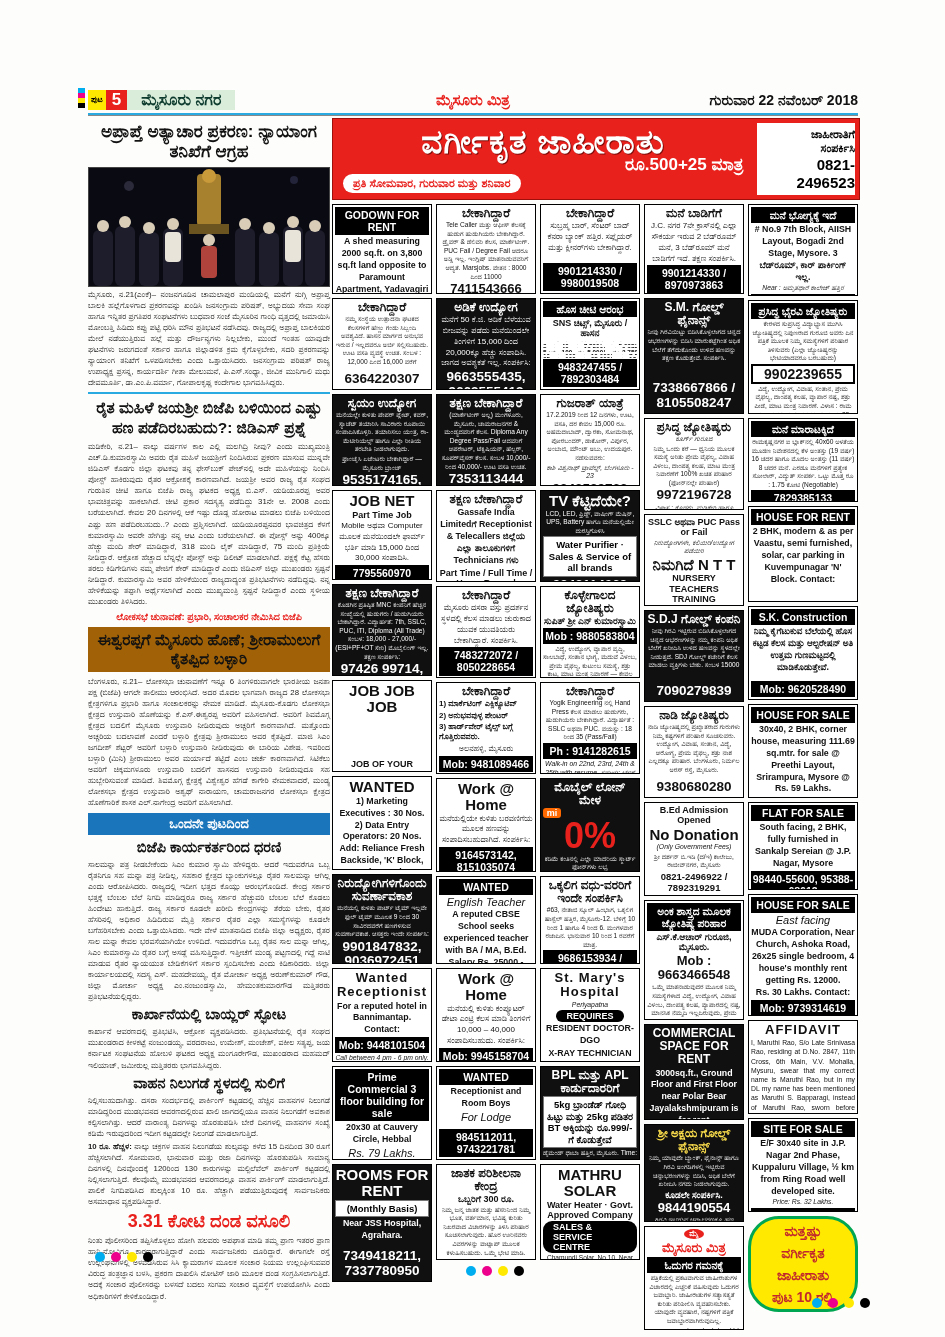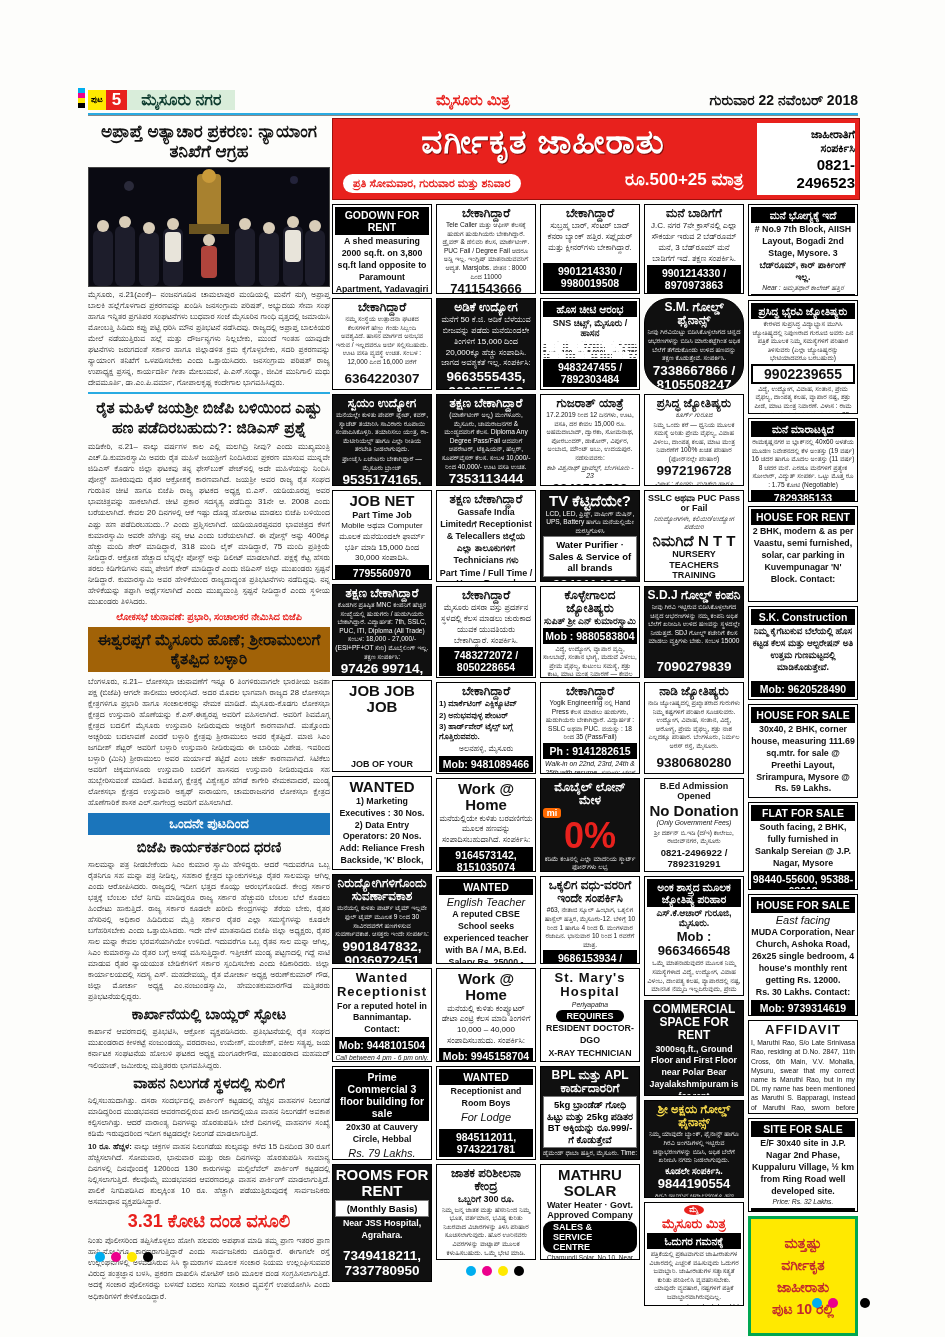--- a/index.html
+++ b/index.html
@@ -14,21 +14,21 @@
   .m-paper{position:absolute;left:0;right:0;text-align:center;color:#e8211d;font-weight:bold;font-size:15px;pointer-events:none;}
   .m-date{margin-left:auto;font-weight:bold;font-size:14px;color:#111;}
   #mast-rule{position:absolute;left:88px;top:113px;width:770px;height:3px;
      background:linear-gradient(#29abe2 0 2px,#888 2px 3px);}
   .regmark{position:absolute;width:7px;}
   .regmark div{height:5px;}
   
   #banner{position:absolute;left:332px;top:118px;width:526px;height:80px;background:#e8211d;border:1px solid #9e0f0c;}
   #banner-title{position:absolute;left:0;top:4px;width:420px;text-align:center;color:#fff;font-weight:bold;font-size:33px;letter-spacing:1px;text-shadow:1px 1px 0 #7a0b08;}
   #banner-sched{position:absolute;left:10px;bottom:6px;background:#fff;color:#e8211d;font-weight:bold;font-size:11px;border-radius:10px;padding:3px 10px;}
-  #banner-price{position:absolute;left:292px;bottom:9px;color:#fff;font-weight:bold;font-size:17px;}
+  #banner-price{position:absolute;left:292px;bottom:24px;color:#fff;font-weight:bold;font-size:17px;}
   #banner-contact{position:absolute;right:4px;top:4px;bottom:4px;width:98px;background:#fff;color:#000;display:flex;flex-direction:column;align-items:flex-end;justify-content:center;gap:1px;}
   #banner-contact .c1{font-size:11px;font-weight:bold;}
   #banner-contact .c2{font-size:15px;font-weight:bold;}
   
   #news{position:absolute;left:88px;top:120px;width:242px;}
   .art{margin-bottom:4px;}
   .hl1{font-size:17px;font-weight:bold;line-height:1.2;text-align:center;margin:2px 0 4px;}
   .hl2{font-size:15.5px;font-weight:bold;line-height:1.25;text-align:center;margin:4px 0;}
   .hl3{font-size:14.5px;font-weight:bold;text-align:center;margin:3px 0;}
   .hl-red{color:#e8211d;font-size:18px;font-weight:bold;text-align:center;margin:3px 0;}
@@ -381,21 +381,21 @@
           <div class="p-pill">SALES &amp; SERVICE CENTRE</div>
           <div class="p-body-xs">Chamundi Solar, No.10, Near Chowdeshwari Temple, A Block, 3rd Stage, Vijayanagar, Mysore-570017</div>
         </div>
       </div>
       <div class="ad-col" style="left: 644px; width: 100px;">
         <div class="ad" style="height: 90px;">
           <div class="p-title">ಮನೆ ಬಾಡಿಗೆಗೆ</div>
           <div class="p-body">J.C. ನಗರ 7ನೇ ಕ್ರಾಸ್‌ನಲ್ಲಿ ಎಲ್ಲಾ ಸೌಕರ್ಯ ಇರುವ 2 ಬೆಡ್‌ರೂಮ್ ಮನೆ, 3 ಬೆಡ್‌ರೂಮ್ ಮನೆ ಬಾಡಿಗೆಗೆ ಇದೆ. ತಕ್ಷಣ ಸಂಪರ್ಕಿಸಿ.</div>
           <div class="p-foot-inv">9901214330 / 8970973863</div>
         </div>
-        <div class="ad dark" style="height: 92px; border-radius: 25px;">
+        <div class="ad dark" style="height: 116px;">
           <div class="p-title">S.M. ಗೋಲ್ಡ್ ಫೈನಾನ್ಸ್</div>
           <div class="p-body-xs">ನೀವು ಗಿರವಿಯಿಟ್ಟು ಬಿಡಿಸಿಕೊಳ್ಳಲಾಗದ ಚಿನ್ನದ ಆಭರಣಗಳನ್ನು ಬಿಡಿಸಿ ಮಾರುಕಟ್ಟೆಗಿಂತ ಅಧಿಕ ಬೆಲೆಗೆ ತೆಗೆದುಕೊಂಡು ಉಳಿದ ಹಣವನ್ನು ತಕ್ಷಣ ಕೊಡುತ್ತೇವೆ. ಸಂಪರ್ಕಿಸಿ.</div>
           <div class="p-foot">7338667866 / 8105508247</div>
         </div>
         <div class="ad" style="height: 92px;">
           <div class="p-title">ಪ್ರಸಿದ್ಧ ಜ್ಯೋತಿಷ್ಯರು</div>
           <div class="p-note">ಕೂರ್ಗ್ ಗುರೂಜಿ</div>
           <div class="p-body-xs">ನಿಮ್ಮ ಒಂದು ಕರೆ — ಧ್ವನಿಯ ಮೂಲಕ ಸಮಸ್ಯೆ ಅರಿತು ಪ್ರೇಮ ವೈಫಲ್ಯ, ವಿವಾಹ ವಿಳಂಬ, ದಾಂಪತ್ಯ ಕಲಹ, ಮಾಟ ಮಂತ್ರ ನಿವಾರಣೆಗೆ 100% ಖಚಿತ ಪರಿಹಾರ (ಫೋನ್‌ನಲ್ಲೇ ಪರಿಹಾರ)</div>
           <div class="p-foot">9972196728</div>
           <div class="p-note">ವಿಳಾಸ : ಕೊಡಗು, ಮಡಿಕೇರಿ ಹಾಗೂ ಗೋಕುಲಂ, ಮೈಸೂರು.</div>
@@ -497,21 +497,21 @@
         <div class="ad" style="height: 94px;">
           <div class="p-title-lg">AFFIDAVIT</div>
           <div class="p-body-xs-j">I, Maruthi Rao, S/o Late Srinivasa Rao, residing at D.No. 2847, 11th Cross, 6th Main, V.V. Mohalla, Mysuru, swear that my correct name is Maruthi Rao, but in my DL my name has been mentioned as Maruthi S. Bapparagi, instead of Maruthi Rao, sworn before Notary Vasudeva, Mysore on 15.11.2018.</div>
         </div>
         <div class="ad" style="height: 94px;">
           <div class="p-title-inv">SITE FOR SALE</div>
           <div class="p-body-bold">E/F 30x40 site in J.P. Nagar 2nd Phase, Kuppaluru Village, ½ km from Ring Road well developed site.</div>
           <div class="p-note">Price: Rs. 32 Lakhs.</div>
           <div class="p-foot-inv">9448683204, 9019293620</div>
         </div>
-        <div class="ad yellow" style="height: 120px;">
+        <div class="ad yellow" style="height: 96px; border-radius: 31px;">
           <div class="p-yl">ಮತ್ತಷ್ಟು</div>
           <div class="p-yl">ವರ್ಗೀಕೃತ</div>
           <div class="p-yl">ಜಾಹೀರಾತು</div>
           <div class="p-yl">ಪುಟ 10 ರಲ್ಲಿ</div>
         </div>
       </div>
     </div>
 
   <div class="dots" style="left:95px;top:1252px;">
     <i style="background:#00aeef"></i>

